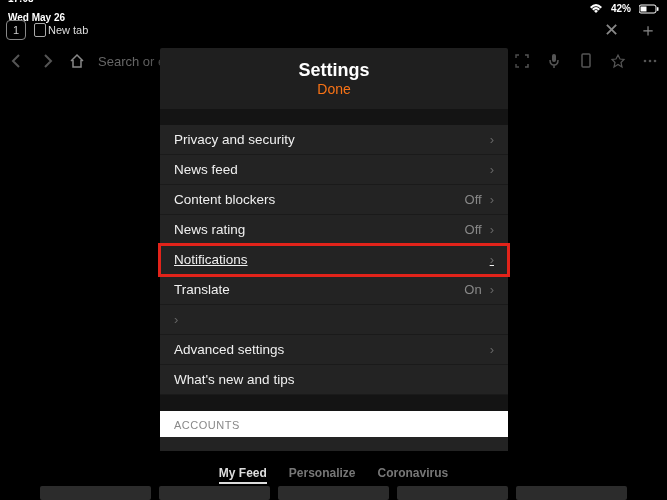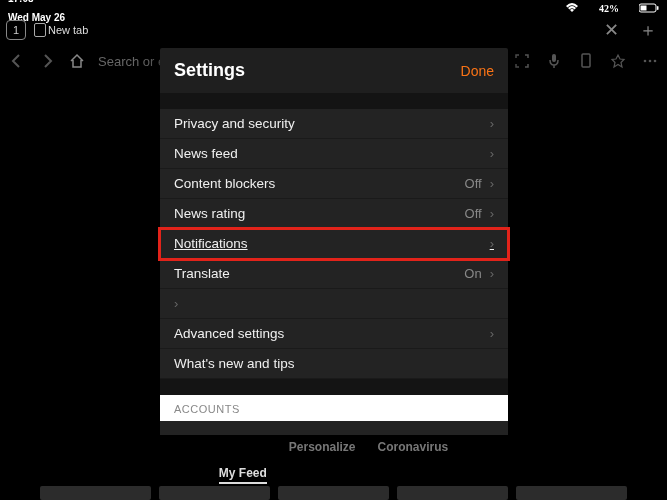--- a/index.html
+++ b/index.html
@@ -9,21 +9,21 @@
   font-family: -apple-system, BlinkMacSystemFont, "Segoe UI", sans-serif;
   color: #fff;
   overflow: hidden;
   position: relative;
 }
 
 .status-bar {
   display: flex; justify-content: space-between; align-items: center;
   padding: 1px 8px; height: 16px; font-size: 10px; font-weight: 600;
 }
-.status-right { display: flex; align-items: flex-start; gap: 20px; font-family: Liberation Serif, serif; }
+.status-right { display: flex; align-items: flex-end; gap: 8px; }
 
 .tab-row {
   display: flex; align-items: center;
   height: 28px; padding: 0 6px; gap: 8px;
 }
 .tab-count {
   width: 20px; height: 20px; border: 1.5px solid #888; border-radius: 4px;
   display: flex; align-items: center; justify-content: center;
   font-size: 11px; color: #ccc;
 }
@@ -46,21 +46,22 @@
 .modal {
   position: absolute;
   left: 160px; top: 48px;
   width: 348px;
   background: #1f1f1f;
   border-radius: 2px;
   box-shadow: 0 0 20px rgba(0,0,0,0.8);
 }
 .modal-header {
   display: flex; justify-content: space-between; align-items: center;
-  padding: 12px 14px;
+  padding: 12px 20px;
+  flex-direction: column;
 }
 .modal-title { font-size: 18px; font-weight: 600; }
 .modal-done { color: #f97316; font-size: 14px; font-weight: 500; }
 
 .section-gap { height: 16px; background: #141414; }
 
 .row {
   display: flex; align-items: center; justify-content: space-between;
   padding: 7px 14px;
   font-size: 13.5px;
@@ -84,21 +85,21 @@
   color: #888;
   letter-spacing: 0.5px;
   background: #ffffff;
 }
 
 .feed-tabs {
   position: absolute; left: 0; right: 0; bottom: 16px;
   display: flex; justify-content: center; gap: 22px;
   font-size: 12px; font-weight: 600; color: #777;
 }
-.feed-tabs .active { color: #ddd; border-bottom: 2px solid #ddd; padding-bottom: 2px; margin-top: 26px; }
+.feed-tabs .active { color: #ddd; border-bottom: 2px solid #ddd; padding-bottom: 2px; }
 
 .feed-strip {
   position: absolute; left: 0; right: 0; bottom: 0; height: 14px;
   display: flex; gap: 8px; padding: 0 40px;
 }
 .feed-card { flex: 1; background: #2c2c2c; border-radius: 2px; }
 
 svg { display: block; }
 </style>
 </head>

